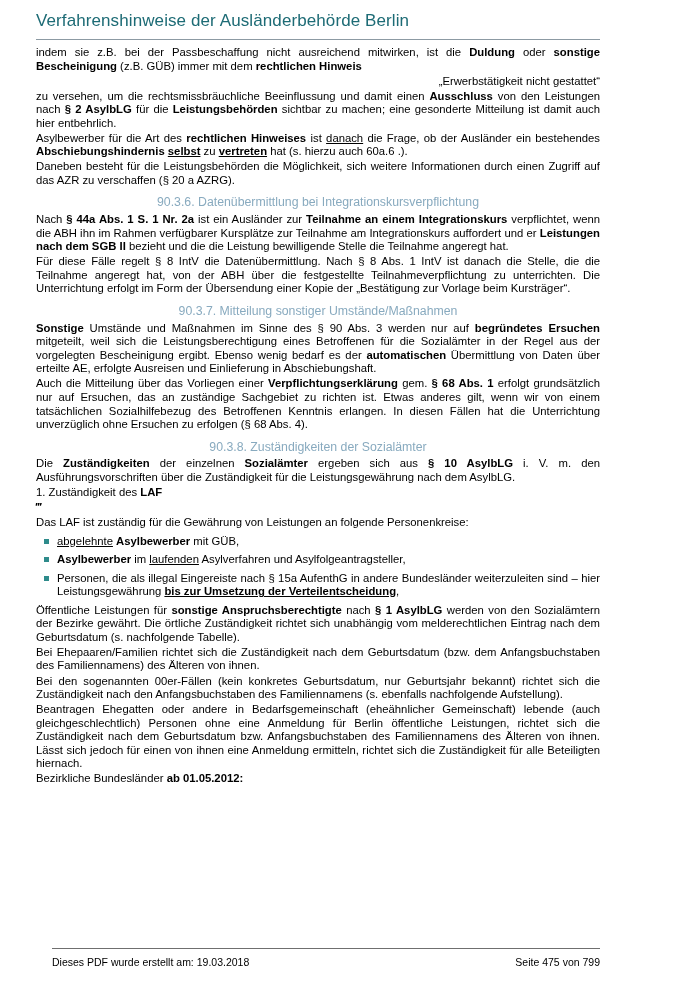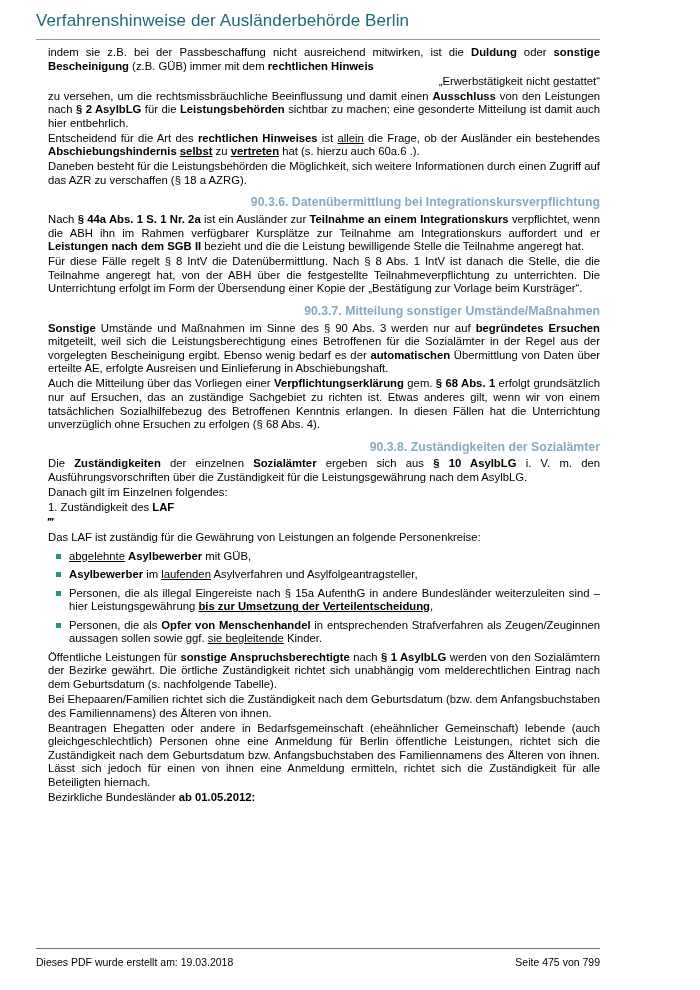--- a/index.html
+++ b/index.html
@@ -20,53 +20,53 @@
     font-weight: 400;
     margin: 0;
     letter-spacing: 0.1px;
   }
   .header-rule {
     border: none;
     border-top: 1px solid var(--rule-color, #8c9aa3);
     margin: 8px 0 0 0;
   }
   .doc-body {
-    padding: 6px 36px 0 48px;
+    padding: 6px 36px 0 36px;
     font-size: 11.3px;
     line-height: 1.2;
     text-align: justify;
   }
   .doc-body p { margin: 0 0 1.5px 0; }
   .section-heading {
     color: var(--heading-color, #88aabf);
     font-size: 12.3px;
-    font-weight: 700;
+    font-weight: 400;
     margin: 8px 0 3px 0;
-    text-align: right;
+    text-align: center;
   }
   .bullet-item {
     position: relative;
     padding-left: 14px;
     margin: 5px 0 5px 7px;
     text-align: justify;
   }
   .bullet-marker {
     position: absolute;
     left: 1px;
     top: 4px;
     width: 5px;
     height: 5px;
     background: var(--bullet-color, #2e8b8b);
   }
   .b { font-weight: 700; }
   .u { text-decoration: underline; }
   .center { text-align: right; }
   .footer {
     position: absolute;
-    left: 36px;
+    left: 52px;
     right: 36px;
     bottom: 22px;
   }
   .footer-rule {
     border: none;
     border-top: 1px solid #6f6f6f;
     margin: 0 0 7px 0;
   }
   .footer-row {
     display: flex;
@@ -81,40 +81,39 @@
 <div class="page">
   <div class="header">
     <h1 class="doc-title">Verfahrenshinweise der Ausländerbehörde Berlin</h1>
     <hr class="header-rule">
   </div>
 
   <div class="doc-body">
       <p><span>indem sie z.B. bei der Passbeschaffung nicht ausreichend mitwirken, ist die </span><span class="b">Duldung</span><span> oder </span><span class="b">sonstige Bescheinigung</span><span> (z.B. GÜB) immer mit dem </span><span class="b">rechtlichen Hinweis</span></p>
       <p class="center"><span>„Erwerbstätigkeit nicht gestattet“</span></p>
       <p><span>zu versehen, um die rechtsmissbräuchliche Beeinflussung und damit einen </span><span class="b">Ausschluss</span><span> von den Leistungen nach </span><span class="b">§ 2 AsylbLG</span><span> für die </span><span class="b">Leistungsbehörden</span><span> sichtbar zu machen; eine gesonderte Mitteilung ist damit auch hier entbehrlich.</span></p>
-      <p><span>Entscheidend für die Art des </span><span class="b">rechtlichen Hinweises</span><span> ist </span><span class="u">allein</span><span> die Frage, ob der Ausländer ein bestehendes </span><span class="b">Abschiebungshindernis </span><span class="b u">selbst</span><span> zu </span><span class="b u">vertreten</span><span> hat (s. hierzu auch 60a.6 .).</span></p>
-      <p><span>Daneben besteht für die Leistungsbehörden die Möglichkeit, sich weitere Informationen durch einen Zugriff auf das AZR zu verschaffen (§ 18 a AZRG).</span></p>
+      <p><span>Asylbewerber für die Art des </span><span class="b">rechtlichen Hinweises</span><span> ist </span><span class="u">danach</span><span> die Frage, ob der Ausländer ein bestehendes </span><span class="b">Abschiebungshindernis </span><span class="b u">selbst</span><span> zu </span><span class="b u">vertreten</span><span> hat (s. hierzu auch 60a.6 .).</span></p>
+      <p><span>Daneben besteht für die Leistungsbehörden die Möglichkeit, sich weitere Informationen durch einen Zugriff auf das AZR zu verschaffen (§ 20 a AZRG).</span></p>
       <div class="section-heading">90.3.6.  Datenübermittlung bei Integrationskursverpflichtung</div>
       <p><span>Nach </span><span class="b">§ 44a Abs. 1 S. 1 Nr. 2a</span><span> ist ein Ausländer zur </span><span class="b">Teilnahme an einem Integrationskurs</span><span> verpflichtet, wenn die ABH ihn im Rahmen verfügbarer Kursplätze zur Teilnahme am Integrationskurs auffordert und er </span><span class="b">Leistungen nach dem SGB II</span><span> bezieht und die die Leistung bewilligende Stelle die Teilnahme angeregt hat.</span></p>
       <p><span>Für diese Fälle regelt § 8 IntV die Datenübermittlung. Nach § 8 Abs. 1 IntV ist danach die Stelle, die die Teilnahme angeregt hat, von der ABH über die festgestellte Teilnahmeverpflichtung zu unterrichten. Die Unterrichtung erfolgt im Form der Übersendung einer Kopie der „Bestätigung zur Vorlage beim Kursträger“.</span></p>
       <div class="section-heading">90.3.7. Mitteilung sonstiger Umstände/Maßnahmen</div>
       <p><span class="b">Sonstige</span><span> Umstände und Maßnahmen im Sinne des § 90 Abs. 3 werden nur auf </span><span class="b">begründetes Ersuchen</span><span> mitgeteilt, weil sich die Leistungsberechtigung eines Betroffenen für die Sozialämter in der Regel aus der vorgelegten Bescheinigung ergibt. Ebenso wenig bedarf es der </span><span class="b">automatischen</span><span> Übermittlung von Daten über erteilte AE, erfolgte Ausreisen und Einlieferung in Abschiebungshaft.</span></p>
       <p><span>Auch die Mitteilung über das Vorliegen einer </span><span class="b">Verpflichtungserklärung</span><span> gem. </span><span class="b">§ 68 Abs. 1</span><span> erfolgt grundsätzlich nur auf Ersuchen, das an zuständige Sachgebiet zu richten ist. Etwas anderes gilt, wenn wir von einem tatsächlichen Sozialhilfebezug des Betroffenen Kenntnis erlangen. In diesen Fällen hat die Unterrichtung unverzüglich ohne Ersuchen zu erfolgen (§ 68 Abs. 4).</span></p>
       <div class="section-heading">90.3.8. Zuständigkeiten der Sozialämter</div>
       <p><span>Die </span><span class="b">Zuständigkeiten</span><span> der einzelnen </span><span class="b">Sozialämter</span><span> ergeben sich aus </span><span class="b">§ 10 AsylbLG</span><span> i. V. m. den Ausführungsvorschriften über die Zuständigkeit für die Leistungsgewährung nach dem AsylbLG.</span></p>
-      <p><span>Danach gilt im Einzelnen folgendes:</span></p>
       <p><span>1.  Zuständigkeit des  </span><span class="b">LAF</span></p>
       <p><span class="b">‴</span></p>
       <p><span>Das LAF ist zuständig für die Gewährung von Leistungen an folgende Personenkreise:</span></p>
       <div class="bullet-item"><span class="bullet-marker"></span><span><span class="u">abgelehnte</span><span> </span><span class="b">Asylbewerber</span><span> mit GÜB,</span></span></div>
       <div class="bullet-item"><span class="bullet-marker"></span><span><span class="b">Asylbewerber</span><span> im </span><span class="u">laufenden</span><span> Asylverfahren und Asylfolgeantragsteller,</span></span></div>
       <div class="bullet-item"><span class="bullet-marker"></span><span><span>Personen, die als illegal Eingereiste nach § 15a AufenthG in andere Bundesländer weiterzuleiten sind – hier Leistungsgewährung </span><span class="b u">bis zur Umsetzung der Verteilentscheidung</span><span>,</span></span></div>
-      <div class="bullet-item"><span class="bullet-marker"></span><span><span>Personen, die als </span><span class="b">Opfer von Menschenhandel</span><span> in entsprechenden Strafverfahren als Zeugen/Zeuginnen aussagen sollen sowie ggf. </span><span class="u">sie begleitende</span><span> Kinder.</span></span></div>
       <p><span>Öffentliche Leistungen für </span><span class="b">sonstige Anspruchsberechtigte</span><span> nach </span><span class="b">§ 1 AsylbLG</span><span> werden von den Sozialämtern der Bezirke gewährt. Die örtliche Zuständigkeit richtet sich unabhängig vom melderechtlichen Eintrag nach dem Geburtsdatum (s. nachfolgende Tabelle).</span></p>
       <p><span>Bei Ehepaaren/Familien richtet sich die Zuständigkeit nach dem Geburtsdatum (bzw. dem Anfangsbuchstaben des Familiennamens) des Älteren von ihnen.</span></p>
+      <p><span>Bei den sogenannten 00er-Fällen (kein konkretes Geburtsdatum, nur Geburtsjahr bekannt) richtet sich die Zuständigkeit nach den Anfangsbuchstaben des Familiennamens (s. ebenfalls nachfolgende Aufstellung).</span></p>
       <p><span>Beantragen Ehegatten oder andere in Bedarfsgemeinschaft (eheähnlicher Gemeinschaft) lebende (auch gleichgeschlechtlich) Personen ohne eine Anmeldung für Berlin öffentliche Leistungen, richtet sich die Zuständigkeit nach dem Geburtsdatum bzw. Anfangsbuchstaben des Familiennamens des Älteren von ihnen. Lässt sich jedoch für einen von ihnen eine Anmeldung ermitteln, richtet sich die Zuständigkeit für alle Beteiligten hiernach.</span></p>
       <p><span>Bezirkliche Bundesländer </span><span class="b">ab 01.05.2012:</span></p>
     </div>
 
   <div class="footer">
     <hr class="footer-rule">
     <div class="footer-row">
       <span>Dieses PDF wurde erstellt am: 19.03.2018</span>
       <span>Seite 475 von 799</span>
     </div>

